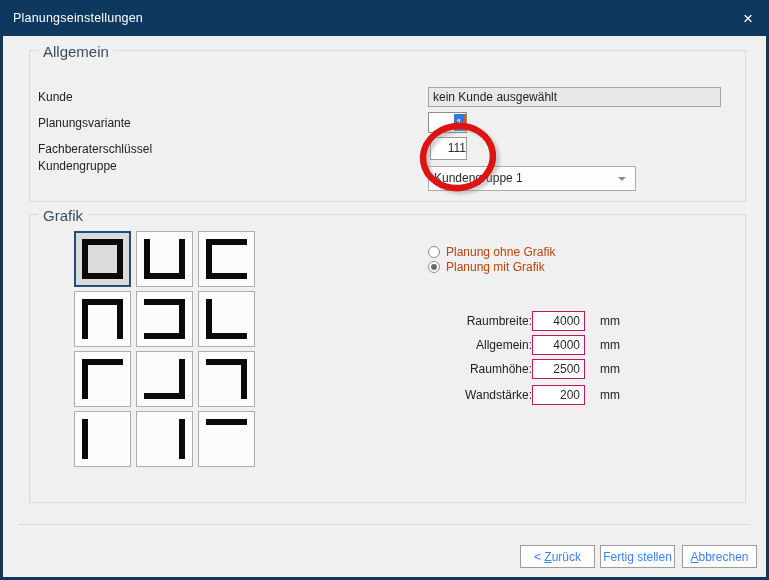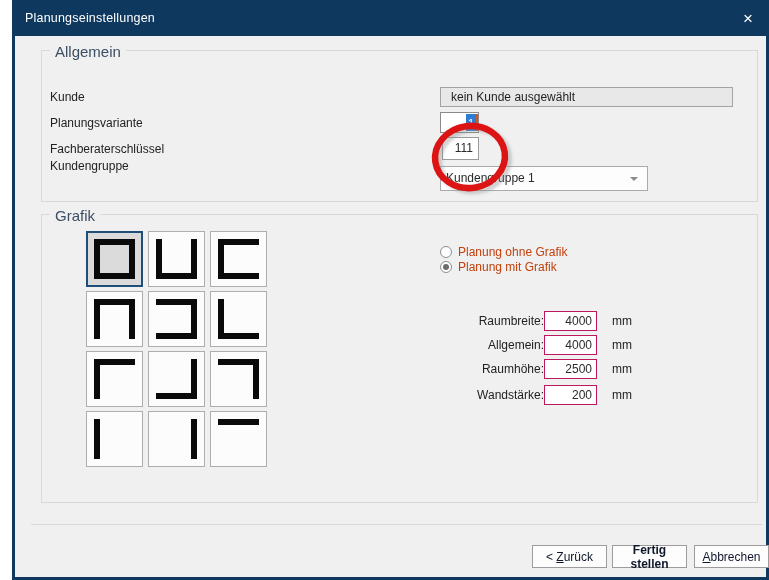--- a/index.html
+++ b/index.html
@@ -3,21 +3,21 @@
 <meta charset="utf-8">
 <style>
   * { box-sizing: border-box; margin: 0; padding: 0; }
   html, body { width: 769px; height: 580px; }
   body {
     position: relative;
     font-family: "Liberation Sans", sans-serif;
     background: #ffffff;
     overflow: hidden;
   }
-  .window { position: absolute; inset: 0; background: #0e385e; margin-left: 12px; }
+  .window { position: absolute; inset: 0; background: #0e385e; }
   .titlebar {
     position: absolute; top: 0; left: 0; right: 0; height: 36px;
     display: flex; align-items: center; color: #fff;
   }
   .title { margin-left: 13px; font-size: 12.5px; letter-spacing: .2px; }
   .close-btn {
     position: absolute; right: 11px; top: 8px; width: 20px; height: 20px;
     display: flex; align-items: center; justify-content: center;
     color: #fff; font-size: 17px; line-height: 1; cursor: default;
   }
@@ -27,29 +27,29 @@
   }
   .groupbox { position: absolute; border: 1px solid #d9d9d9; }
   .gb-allgemein { left: 26px; top: 14px; width: 717px; height: 152px; }
   .gb-grafik    { left: 26px; top: 178px; width: 717px; height: 289px; }
   .legend {
     position: absolute; top: -8px; left: 8px; background: #f0f0f0;
     padding: 0 5px; font-size: 15px; color: #3c4e63;
   }
   .fld-label { position: absolute; left: 8px; font-size: 12px; color: #222; white-space: nowrap; }
   .field { position: absolute; font-size: 12px; color: #2b2b2b; background: #fff; border: 1px solid #a3a3a3; }
-  .kunde-field { left: 398px; top: 36px; width: 293px; height: 20px; background: #e8e8e8; line-height: 18px; padding-left: 10px; color: #1f1f1f; }
+  .kunde-field { left: 398px; top: 36px; width: 293px; height: 20px; background: #e8e8e8; line-height: 18px; padding-left: 4px; color: #1f1f1f; }
   .spin-field { left: 398px; top: 61px; width: 39px; height: 21px; border-color: #8a8a8a; }
   .spin-sel {
     position: absolute; right: 2px; top: 1px; bottom: 1px; width: 10px;
     background: #2e7cd6; color: #fff; font-size: 11px; display: flex;
     align-items: center; justify-content: center;
   }
   .spin-caret { position: absolute; right: 0; top: 1px; bottom: 1px; width: 2px; background: #cd5a1c; }
-  .fach-field { left: 400px; top: 86px; width: 37px; height: 23px; line-height: 21px; text-align: right; padding-right: 5px; border-color: #9a9a9a; }
+  .fach-field { left: 400px; top: 86px; width: 37px; height: 23px; line-height: 21px; text-align: right; border-color: #9a9a9a; }
   .dropdown { left: 398px; top: 115px; width: 208px; height: 25px; line-height: 23px; padding-left: 5px; border-color: #ababab; background: #fdfdfd; }
   .dd-arrow {
     position: absolute; right: 9px; top: 10px; width: 0; height: 0;
     border-left: 4px solid transparent; border-right: 4px solid transparent;
     border-top: 4px solid #8a8a8a;
   }
   
   .shape-grid {
     position: absolute; left: 44px; top: 16px;
     display: grid; grid-template-columns: repeat(3, 57px);
@@ -82,25 +82,25 @@
   .dim-field {
     width: 53px; height: 20px; background: #fff; border: 1px solid #be185d;
     text-align: right; padding-right: 4px; line-height: 18px; color: #2b2b2b;
   }
   .dim-unit { margin-left: 15px; }
   
   .separator { position: absolute; left: 16px; top: 488px; width: 731px; height: 1px; background: #d9d9d9; }
   .btn {
     position: absolute; top: 509px; width: 75px; height: 23px;
     background: #fdfdfd; border: 1px solid #9c9c9c; font-size: 12px;
-    color: #0f172a; display: flex; align-items: center; justify-content: center;
+    color: #3b82f6; display: flex; align-items: center; justify-content: center;
     font-family: "Liberation Sans", sans-serif;
   }
   .btn-back   { left: 517px; }
-  .btn-finish { left: 597px; font-weight: bold; }
+  .btn-finish { left: 597px; }
   .btn-cancel { left: 679px; }
   .accel { text-decoration: underline; }
   
   .annotation-svg { position: absolute; left: 407px; top: 77px; z-index: 50; pointer-events: none; }
 </style>
 </head>
 <body>
 
 <div class="window">
 

